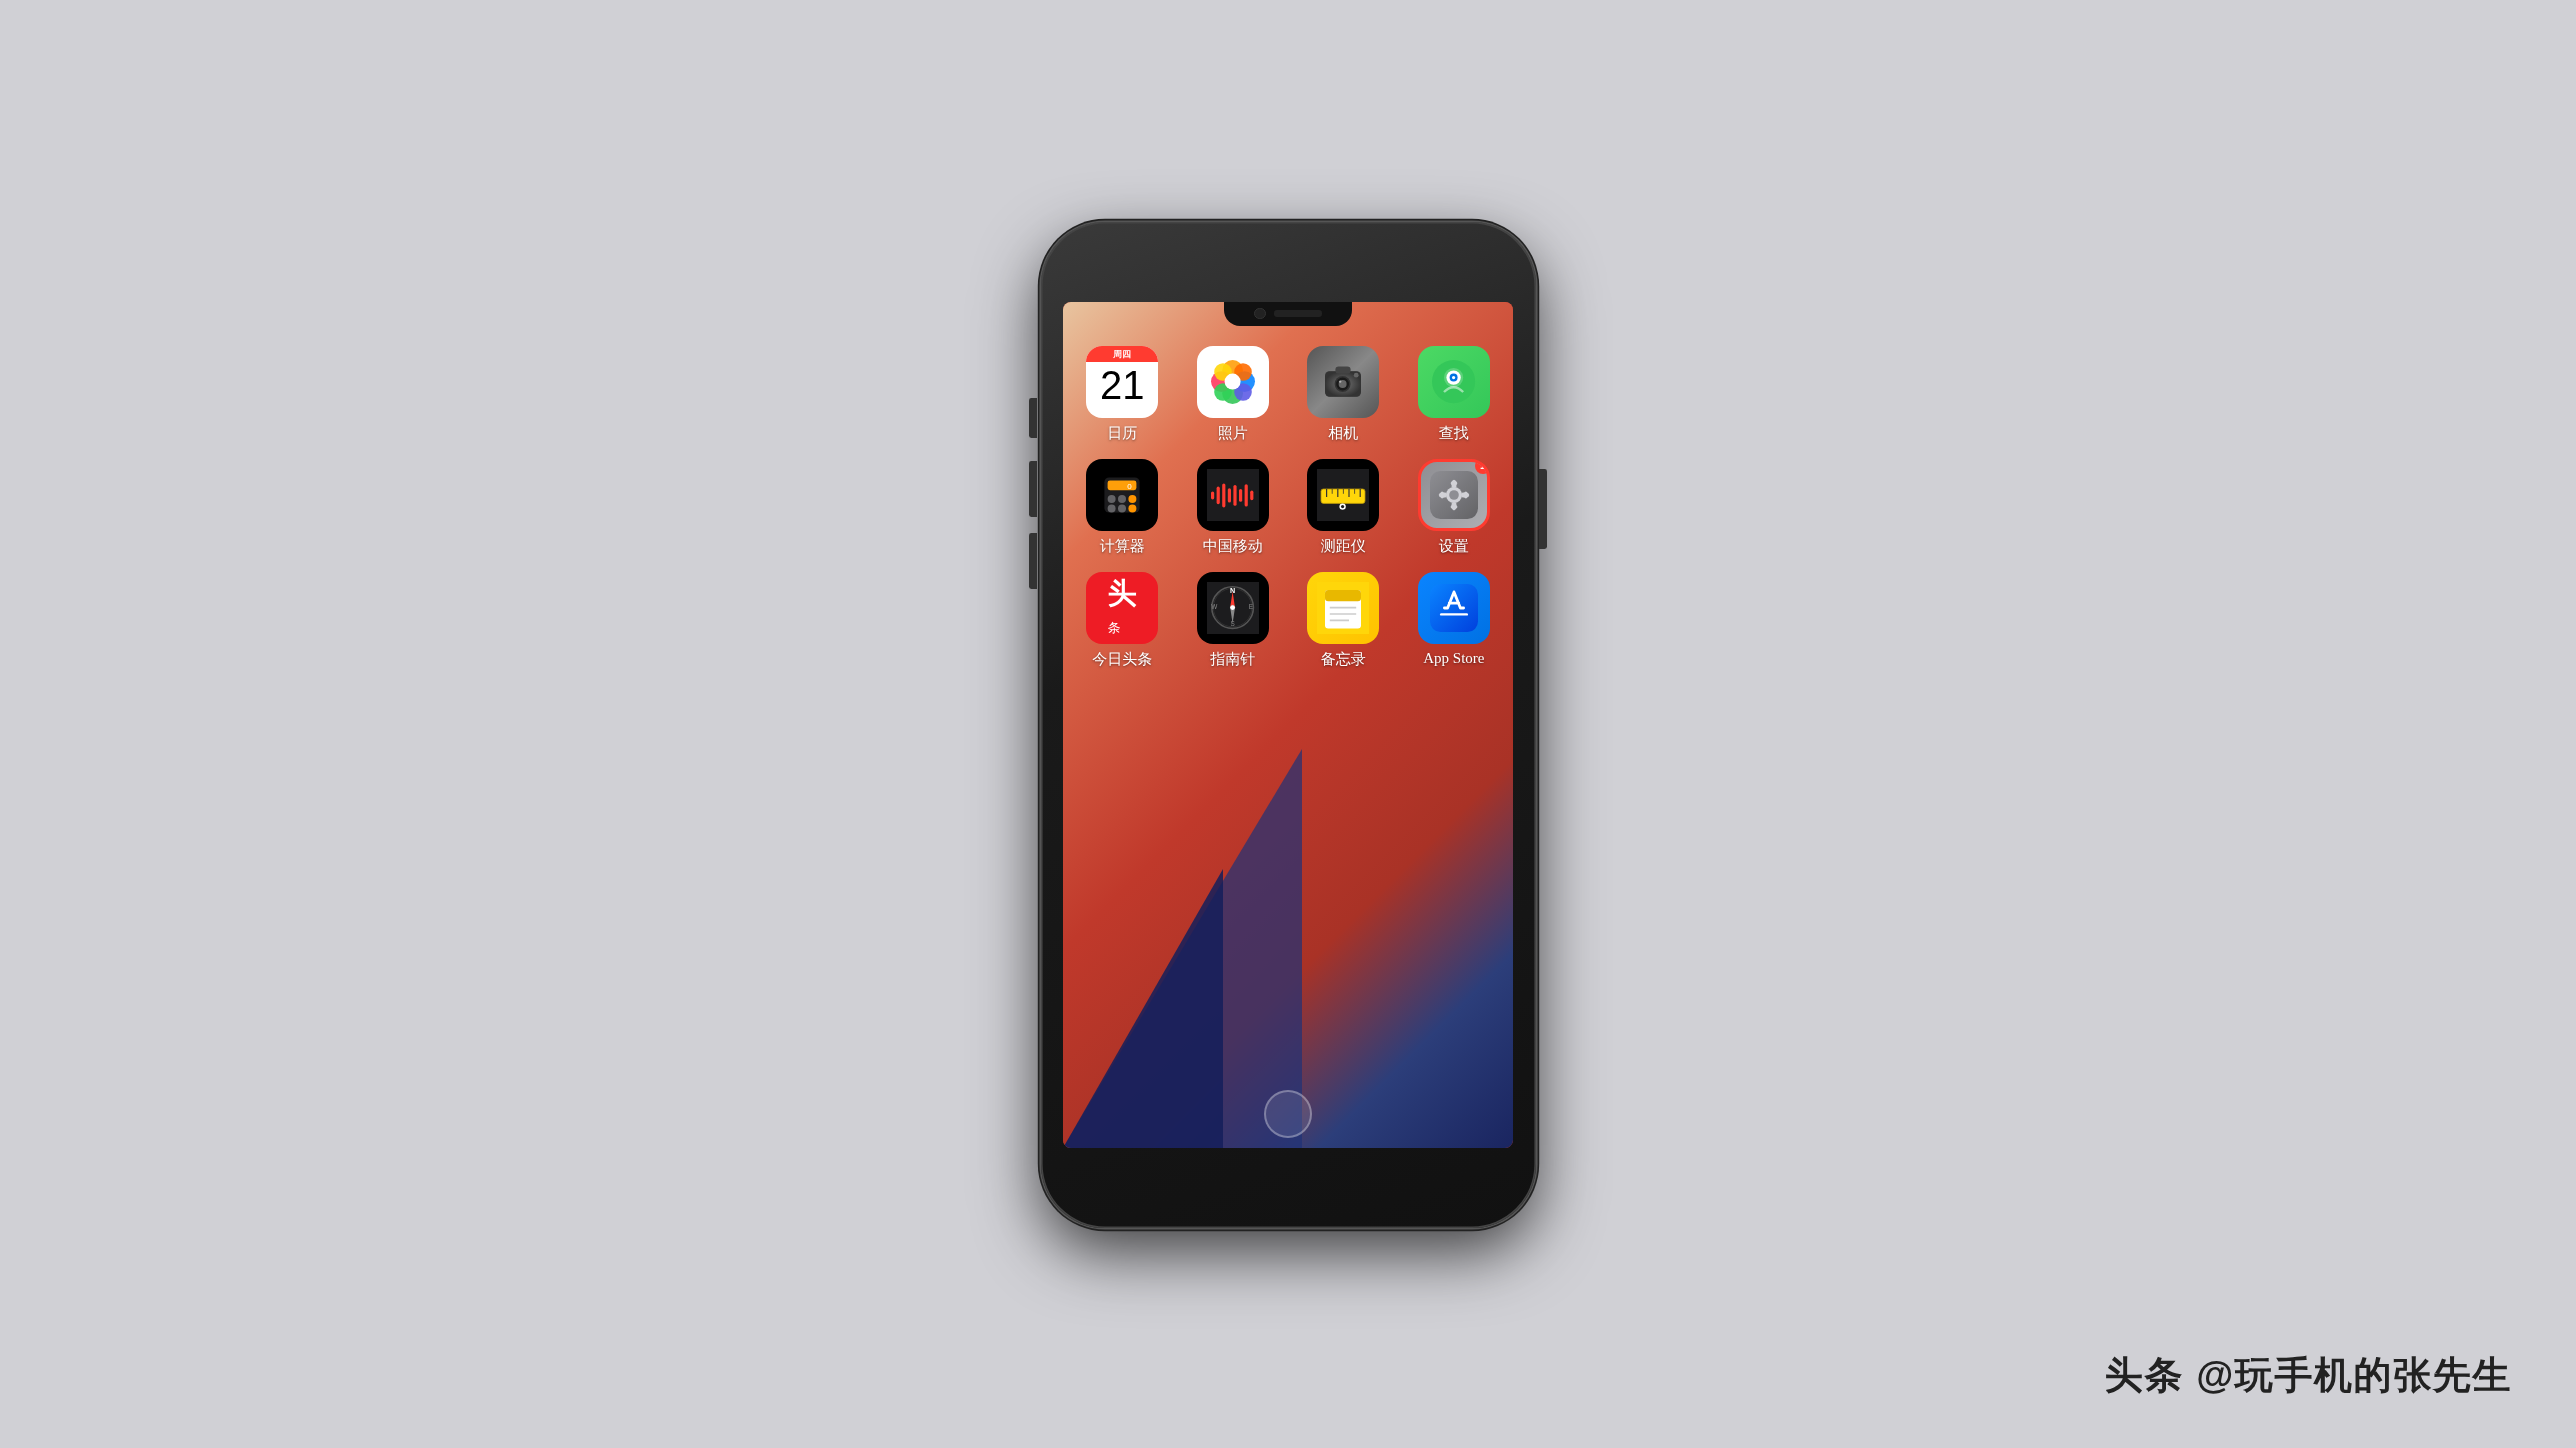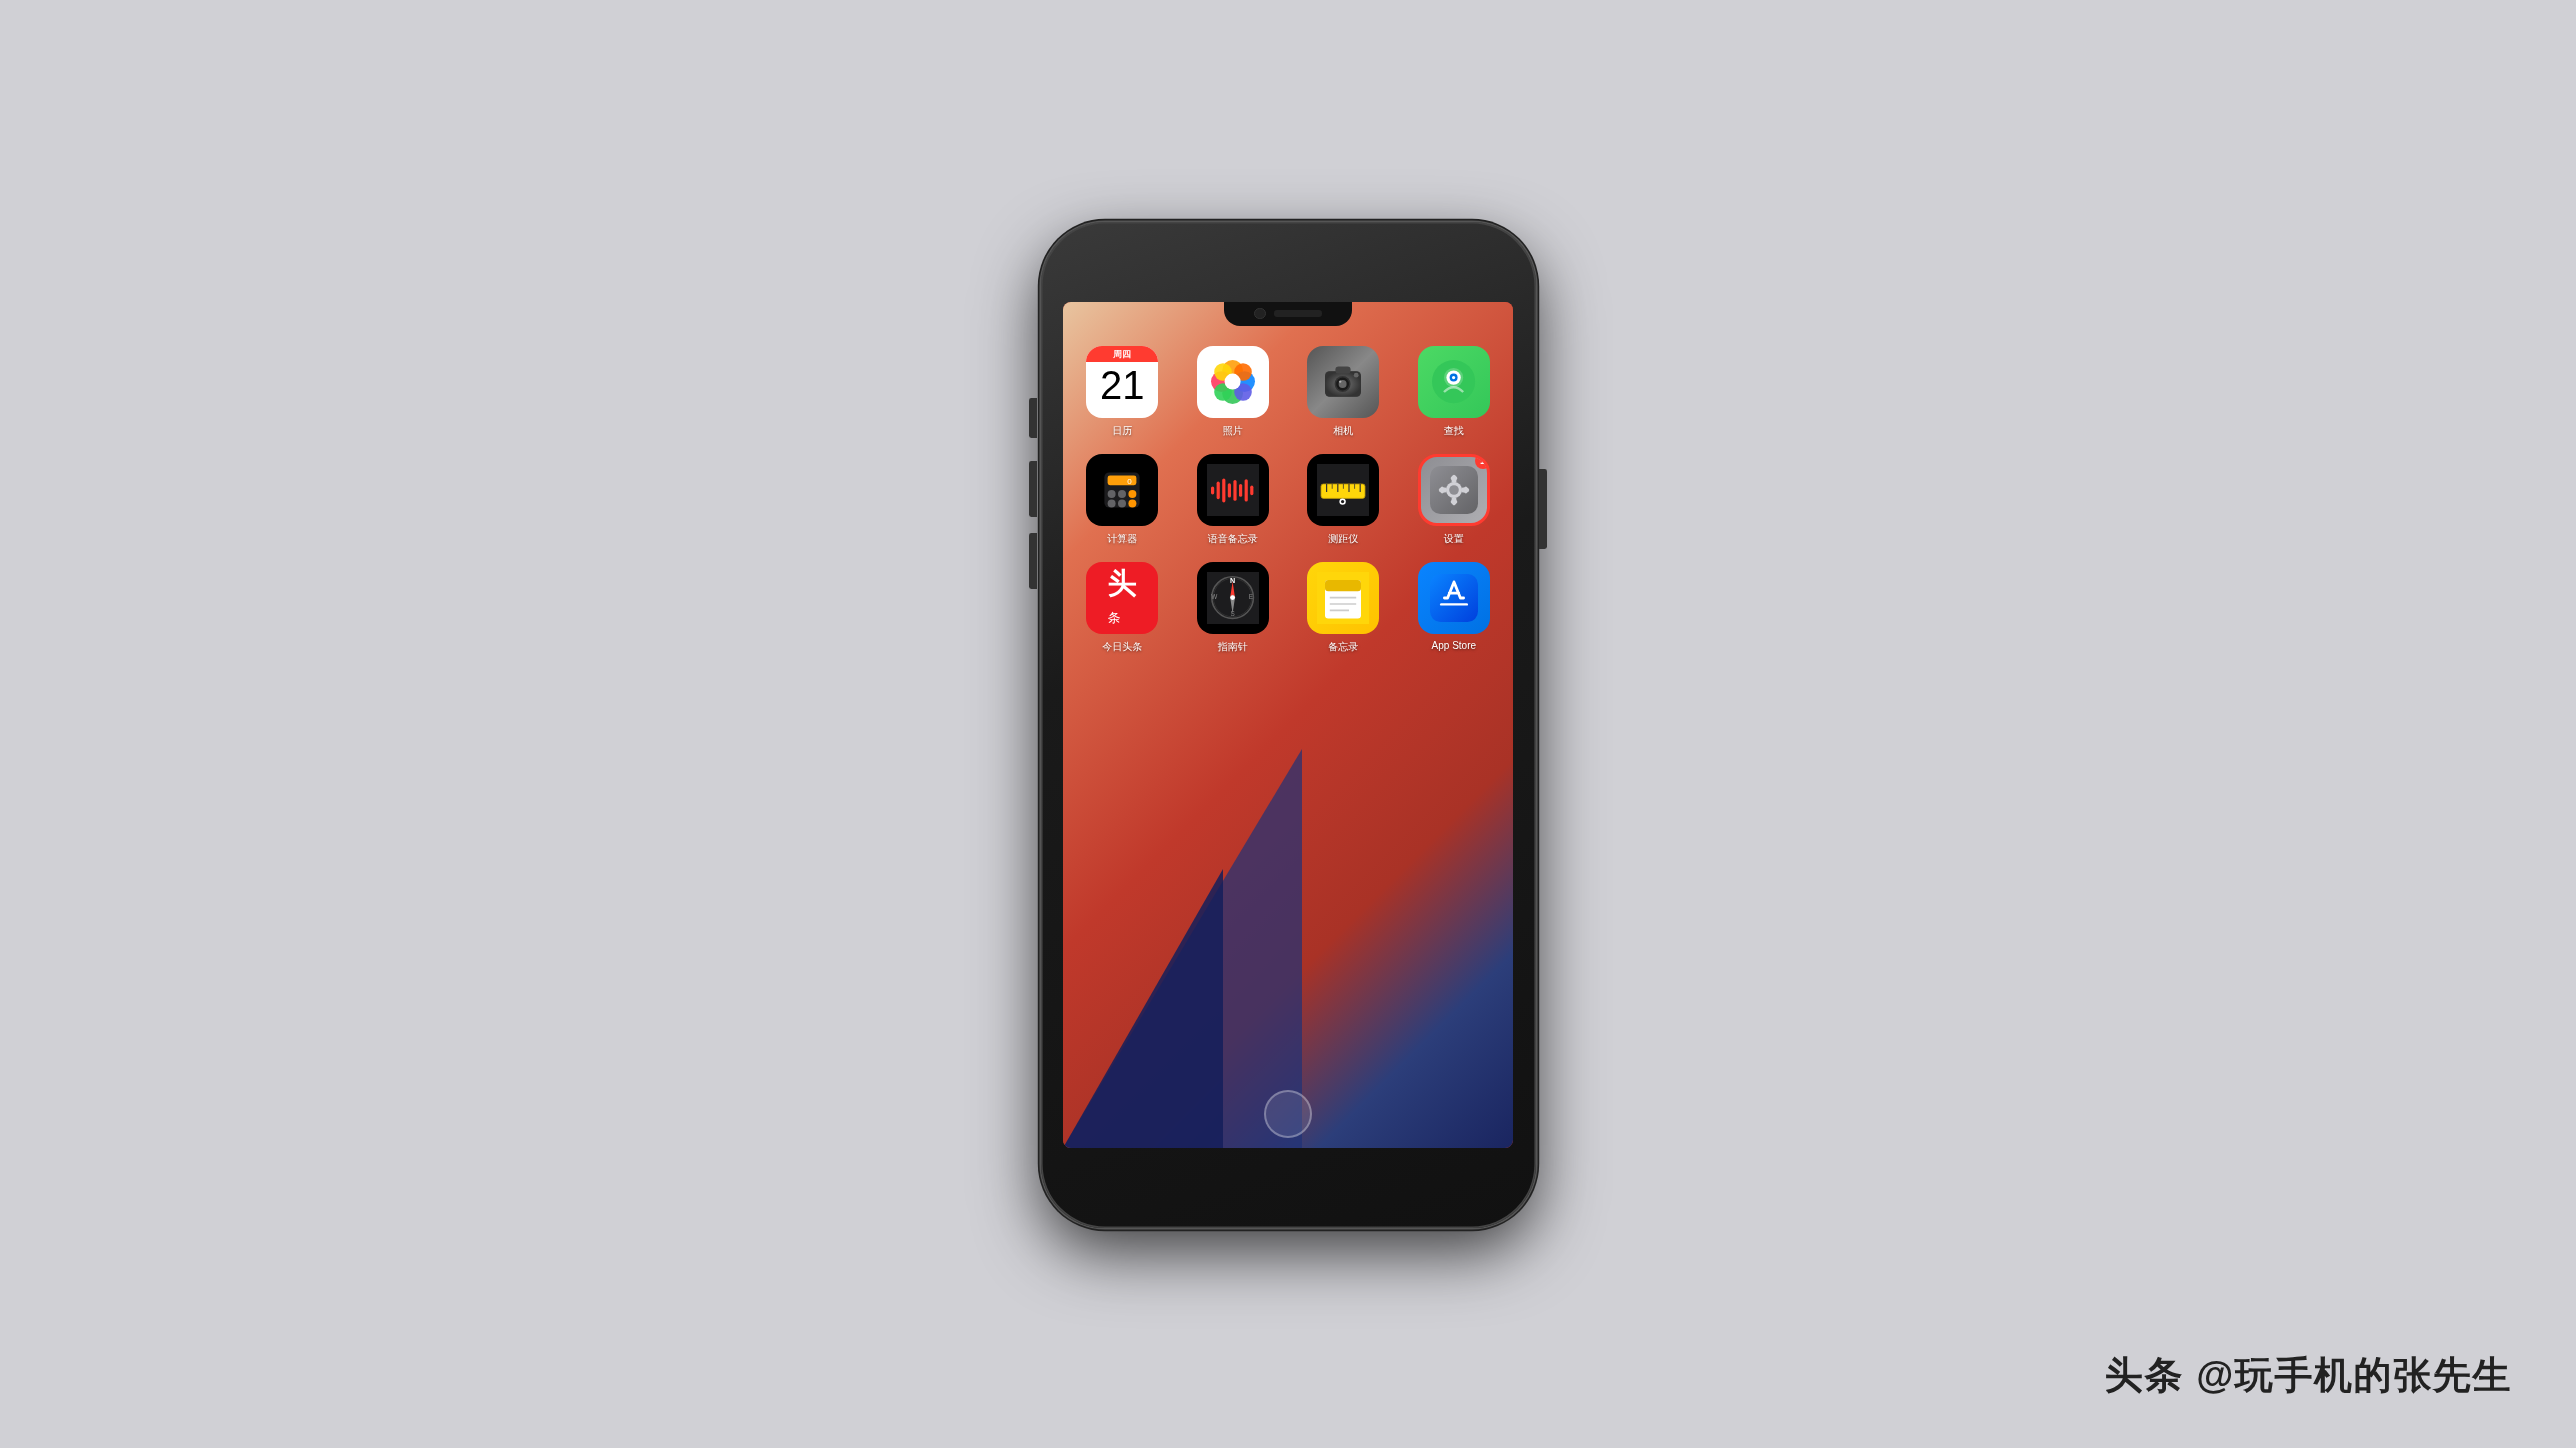--- a/index.html
+++ b/index.html
@@ -261,24 +261,25 @@
       align-items: center;
       justify-content: center;
       font-size: 34px;
       position: relative;
       overflow: hidden;
       flex-shrink: 0;
     }
 
     .app-label {
       color: white;
-      font-size: 10px;
+      font-size: 15px;
       text-align: left;
       text-shadow: 0 0.8px 2.4px rgba(0,0,0,0.5);
       white-space: nowrap;
+      font-family: Liberation Serif, serif;
     }
 
     
     .badge {
       position: absolute;
       top: -4px;
       right: -4px;
       background: #ff3b30;
       color: white;
       border-radius: 8px;
@@ -507,21 +508,21 @@
               <rect x="5" y="28" width="4" height="10" rx="2" fill="#ff3b30"></rect>
               <rect x="12" y="22" width="4" height="22" rx="2" fill="#ff3b30"></rect>
               <rect x="19" y="18" width="4" height="30" rx="2" fill="#ff3b30"></rect>
               <rect x="26" y="24" width="4" height="18" rx="2" fill="#ff3b30"></rect>
               <rect x="33" y="20" width="4" height="26" rx="2" fill="#ff3b30"></rect>
               <rect x="40" y="25" width="4" height="16" rx="2" fill="#ff3b30"></rect>
               <rect x="47" y="19" width="4" height="28" rx="2" fill="#ff3b30"></rect>
               <rect x="54" y="27" width="4" height="12" rx="2" fill="#ff3b30"></rect>
             </svg>
           </div>
-          <span class="app-label">语音备忘录</span>
+          <span class="app-label">中国移动</span>
         </div>
 
         <div class="app-item">
           <div class="app-icon icon-measure">
             <svg width="52" height="52" viewBox="0 0 65 65">
               <rect width="65" height="65" fill="#1c1c1e"></rect>
 
               <rect x="5" y="25" width="55" height="18" rx="3" fill="#ffd60a"></rect>
               <rect x="5" y="25" width="55" height="18" rx="3" fill="none" stroke="#b8960a" stroke-width="1"></rect>
 

